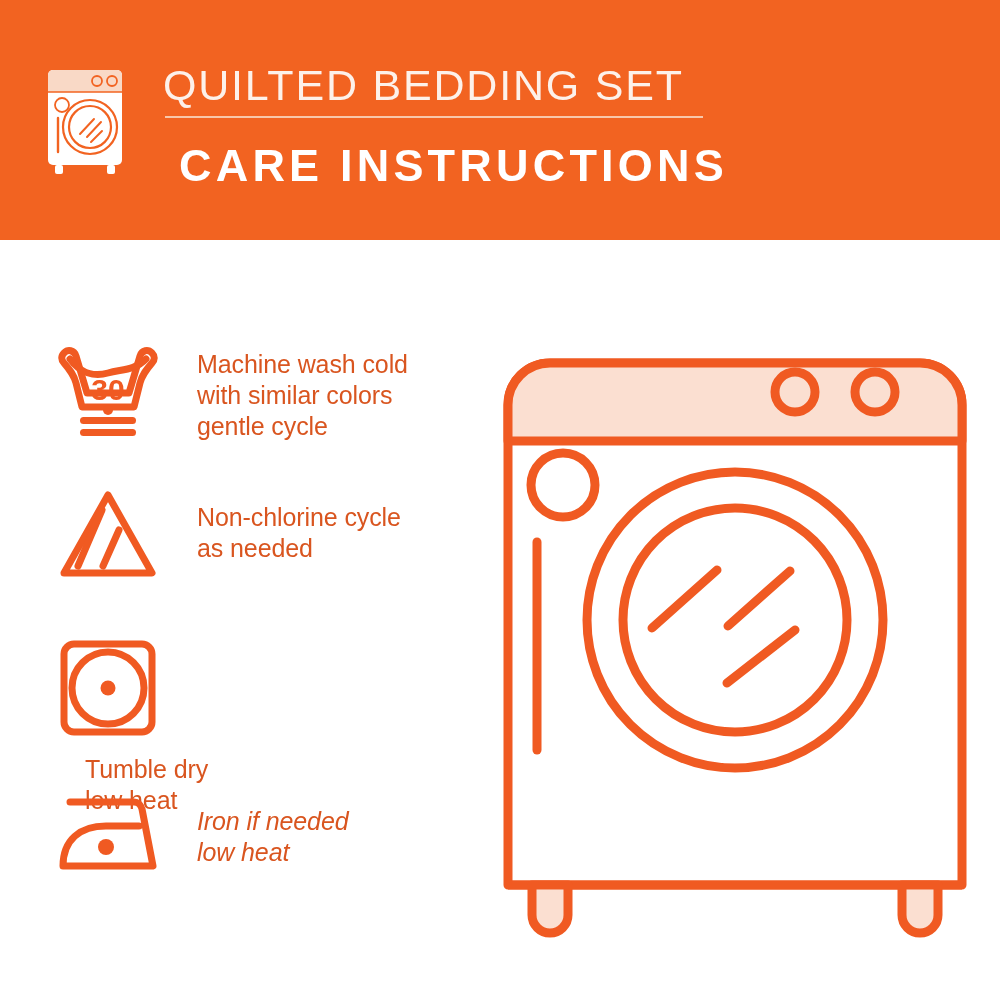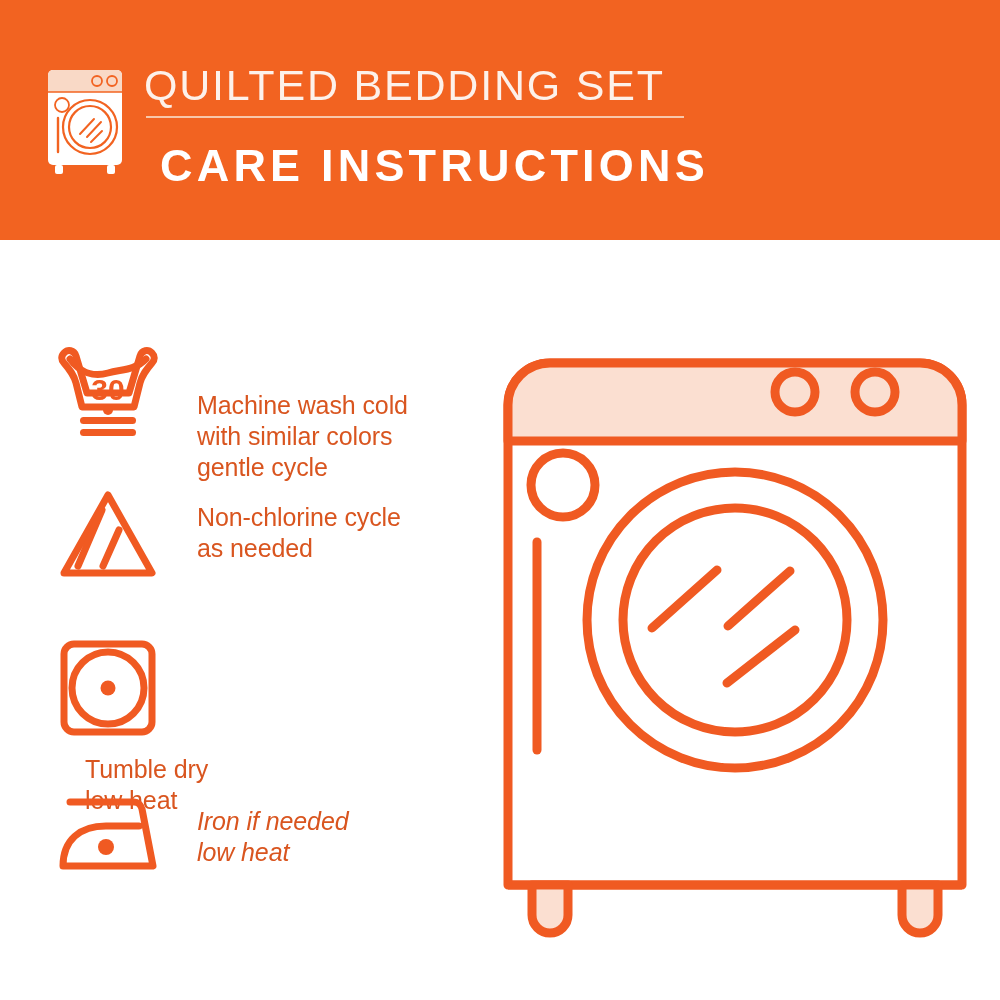--- a/index.html
+++ b/index.html
@@ -24,20 +24,21 @@
     height: 240px;
     background: #f26321;
     box-sizing: border-box;
   }
   .header-inner {
     position: absolute;
     left: 44px;
     top: 62px;
     display: flex;
     align-items: flex-start;
+    gap: 19px;
   }
   .header-logo {
     width: 82px;
     height: 108px;
     margin-right: 18px;
     margin-top: 4px;
     flex: none;
   }
   .header-titles {
     display: flex;
@@ -100,21 +101,21 @@
   .care-text {
     color: #d9551f;
     font-size: 25px;
     line-height: 31px;
     font-weight: 500;
     letter-spacing: -0.1px;
     padding-left: 33px;
     padding-top: 2px;
     white-space: pre-line;
   }
-  .care-row[data-row="0"] .care-text { padding-top: 6px; margin-top: 41px; }
+  .care-row[data-row="0"] .care-text { padding-top: 6px; }
   .care-row[data-row="1"] .care-text { padding-top: 14px; }
   .care-row[data-row="2"] .care-text { padding-top: 16px; }
   .care-row[data-row="3"] .care-text { padding-top: 14px; font-style: italic; }
 
   
   .machine-illustration {
     position: absolute;
     left: 490px;
     top: 330px;
     width: 490px;

